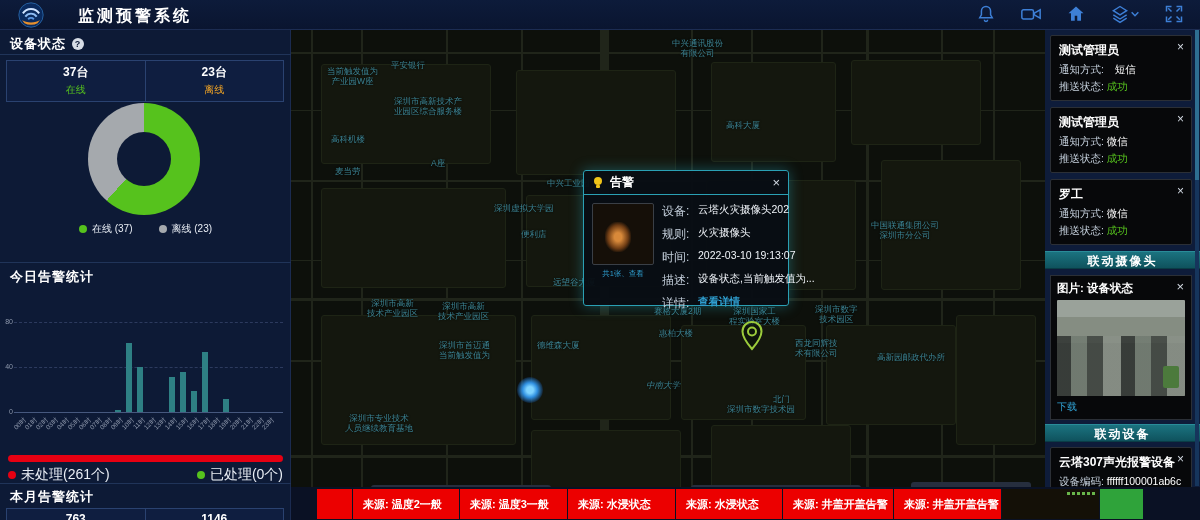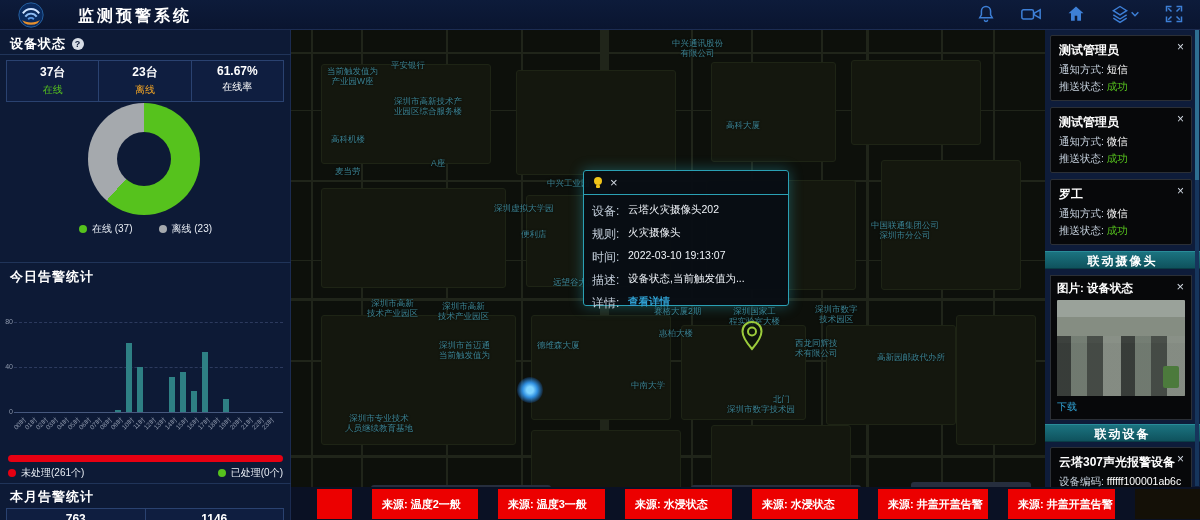--- a/index.html
+++ b/index.html
@@ -47,21 +47,21 @@
   .ytick { position:absolute; left:4px; width:9px; text-align:right; font-size:7px; color:#8d97ab; }
   .bar { position:absolute; width:6px; background:#2e8084; }
   .xtick { position:absolute; width:34px; text-align:right; font-size:6.5px; color:#8d97ab;
     transform:rotate(-45deg); transform-origin:100% 0; white-space:nowrap; }
 
   #progress-bar { position:absolute; left:8px; top:425px; width:275px; height:7px;
     border-radius:4px; overflow:hidden; background:#39445e; }
   #progress-fill { height:100%; }
   #progress-legend { position:absolute; left:8px; top:436px; width:275px; display:flex;
     justify-content:space-between; }
-  #progress-legend .leg-item { font-size:10px; color:#e8edf4; }
+  #progress-legend .leg-item { font-size:14px; color:#e8edf4; }
 
   
   #map { position:absolute; left:291px; top:30px; width:754px; height:490px;
     background:#0d100b; overflow:hidden; }
   .blk { position:absolute; background:#14170e; border:1px solid #1e2415; border-radius:3px; }
   .blk2 { position:absolute; background:#262e3e; border-radius:3px; }
   .road-v { position:absolute; top:0; bottom:0; background:#20251a; }
   .road-h { position:absolute; left:0; right:0; background:#20251a; }
   .map-label { position:absolute; color:#3c8494; font-size:8.5px; line-height:10px;
     text-align:center; white-space:pre-line; text-shadow:0 0 2px #000; }
@@ -112,21 +112,21 @@
     background:linear-gradient(180deg,#9aa29a 0 18%,#858d82 18% 45%,#6f766d 45% 100%),#7f867c;
     position:relative; overflow:hidden; }
   #camera-photo::before { content:""; position:absolute; left:0; top:36px; width:100%; height:60px;
     background:repeating-linear-gradient(90deg,#2a2e2c 0 14px,#707a70 14px 30px,#3a3f3b 30px 46px,#8a9188 46px 64px); opacity:.8; }
   #camera-photo::after { content:""; position:absolute; right:6px; bottom:8px; width:16px;
     height:22px; background:#4c7a3c; border-radius:2px; }
   #camera-download { margin-top:4px; font-size:10px; color:#2f9fd0; }
 
   
   #ticker { position:absolute; left:291px; top:487px; width:909px; height:33px;
-    background:#0a1124; z-index:40; display:flex; align-items:center; gap:20px;
+    background:#0a1124; z-index:40; display:flex; align-items:center; gap:1px;
     padding-left:26px; }
   .tk-red { height:30px; background:#ec0000; color:#fff; font-size:11px; font-weight:bold;
     line-height:30px; padding-left:10px; white-space:nowrap; overflow:hidden; flex:none; }
   .tk-img { height:30px; flex:none; background:#141007; position:relative; }
   .tk-img::after { content:""; position:absolute; right:4px; top:3px; width:28px; height:3px;
     background:repeating-linear-gradient(90deg,#69b54a 0 3px,transparent 3px 5px); }
   .tk-green { height:30px; flex:none; background:#2fa33a; }
 </style>
 </head>
 <body>
@@ -173,24 +173,20 @@
   <div class="divider" style="top:24px"></div>
 
   <div class="statbox" style="top:30px" id="device-statbox">
       <div class="statcol">
         <div class="stat-val">37台</div>
         <div class="stat-lab" style="color: rgb(86, 194, 29);">在线</div>
       </div>
       <div class="statcol">
         <div class="stat-val">23台</div>
         <div class="stat-lab" style="color: rgb(245, 166, 35);">离线</div>
-      </div>
-      <div class="statcol">
-        <div class="stat-val">61.67%</div>
-        <div class="stat-lab" style="color: rgb(255, 255, 255);">在线率</div>
       </div>
     </div>
 
   <div id="donut" style="background: conic-gradient(rgb(86, 194, 29) 0deg, rgb(86, 194, 29) 61.67%, rgb(165, 169, 173) 61.67%, rgb(165, 169, 173) 100%);"></div>
   <div id="donut-hole"></div>
   <div id="donut-legend">
       <span class="leg-item">
         <span class="leg-dot" style="background: rgb(86, 194, 29);"></span>
         <span>在线 (37)</span>
       </span>
@@ -341,42 +337,47 @@
 程实验室大楼</div>
       <div class="map-label" style="left: 524px; top: 274px;">深圳市数字
 技术园区</div>
       <div class="map-label" style="left: 368px; top: 298px;">惠柏大楼</div>
       <div class="map-label" style="left: 246px; top: 310px;">德维森大厦</div>
       <div class="map-label" style="left: 148px; top: 310px;">深圳市首迈通
 当前触发值为</div>
       <div class="map-label" style="left: 504px; top: 308px;">西龙同辉技
 术有限公司</div>
       <div class="map-label" style="left: 586px; top: 322px;">高新园邮政代办所</div>
-      <div class="map-label" style="left: 340px; top: 350px;">中南大学</div>
+      <div class="map-label" style="left: 355px; top: 350px; font-style: italic;">中南大学</div>
       <div class="map-label" style="left: 482px; top: 364px;">北门</div>
       <div class="map-label" style="left: 436px; top: 374px;">深圳市数字技术园</div>
       <div class="map-label" style="left: 54px; top: 383px;">深圳市专业技术
 人员继续教育基地</div>
     </div>
 
   <svg id="map-pin" width="26" height="32" viewBox="0 0 26 32" style="left: 448px; top: 290px;">
     <path d="M13 2C7.5 2 3.5 6 3.5 11.5 3.5 18 13 29 13 29s9.5-11 9.5-17.5C22.5 6 18.5 2 13 2z" fill="rgba(10,20,10,.55)" stroke="#9ccc3c" stroke-width="2"></path>
     <circle cx="13" cy="11.5" r="4" fill="none" stroke="#9ccc3c" stroke-width="2"></circle>
   </svg>
   <div id="map-dot" style="left: 226px; top: 347px;"></div>
 
   <div id="popup">
     <div id="popup-titlebar">
       <svg width="12" height="14" viewBox="0 0 12 14">
         <circle cx="6" cy="5" r="4" fill="#f0c419"></circle>
         <rect x="4" y="9" width="4" height="3" rx="1" fill="#f0c419"></rect>
       </svg>
+      <span id="popup-title">告警</span>
       <span class="close-x">×</span>
     </div>
     <div id="popup-body">
+      <div>
+        <div id="popup-thumb"></div>
+        <div id="popup-thumb-caption">共1张、查看</div>
+      </div>
       <div id="popup-fields">
           <div class="pf-row">
             <span class="pf-label">设备:</span>
             <span class="pf-value">云塔火灾摄像头202</span>
           </div>
           <div class="pf-row">
             <span class="pf-label">规则:</span>
             <span class="pf-value">火灾摄像头</span>
           </div>
           <div class="pf-row">
@@ -394,21 +395,21 @@
         </div>
     </div>
   </div>
 </div>
 
 <div id="right-panel">
   <div id="rp-notifications">
       <div class="ncard">
         <span class="close-x">×</span>
         <div class="ncard-name">测试管理员</div>
-        <div class="ncard-row">通知方式: <b style="color: rgb(255, 255, 255);">短信</b></div>
+        <div class="ncard-row">通知方式: <b style="color: rgb(255, 255, 255); margin-left: 8px;">短信</b></div>
         <div class="ncard-row">推送状态: <b style="color: rgb(86, 194, 29);">成功</b></div>
       </div>
       <div class="ncard">
         <span class="close-x">×</span>
         <div class="ncard-name">测试管理员</div>
         <div class="ncard-row">通知方式: <b style="color: rgb(255, 255, 255);">微信</b></div>
         <div class="ncard-row">推送状态: <b style="color: rgb(86, 194, 29);">成功</b></div>
       </div>
       <div class="ncard">
         <span class="close-x">×</span>

